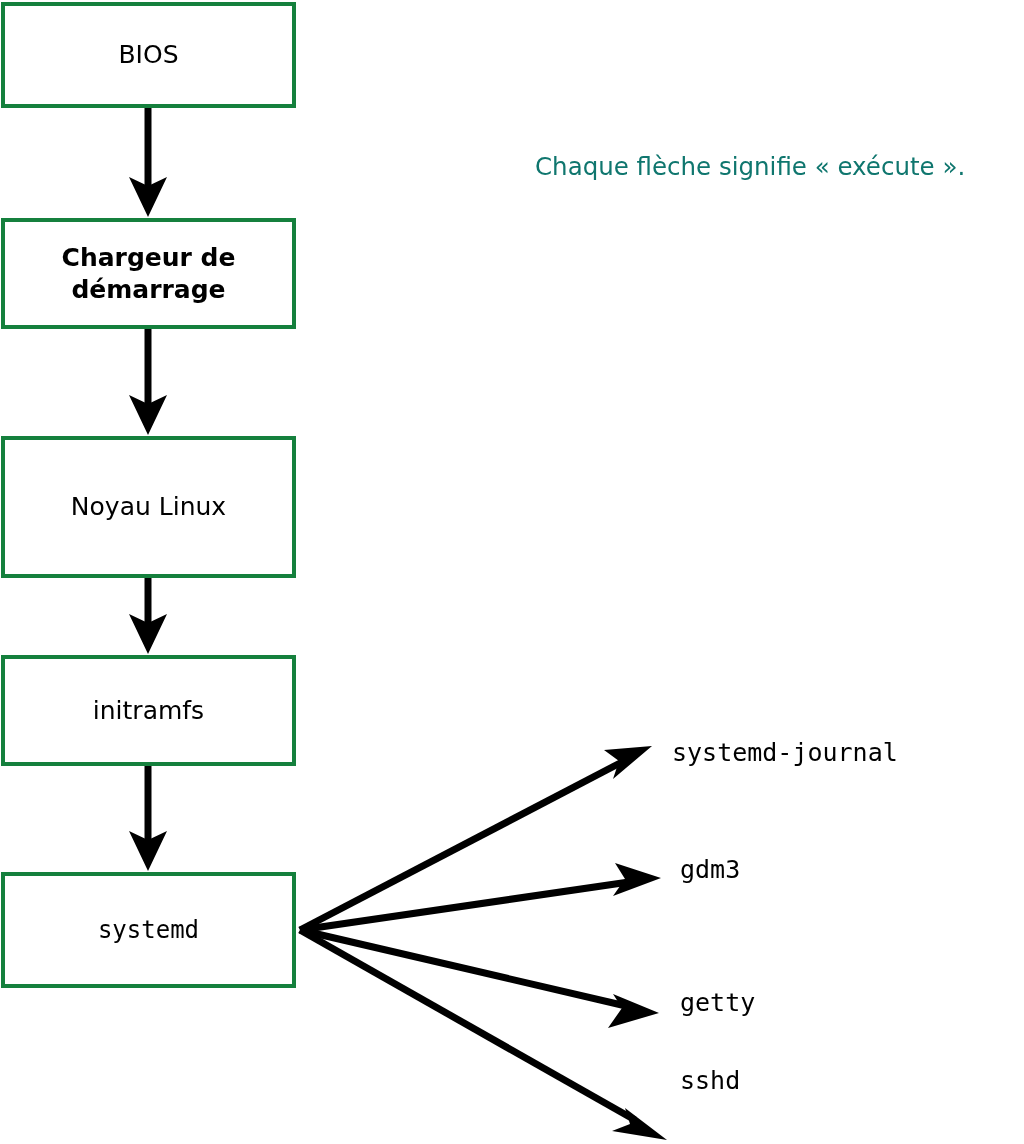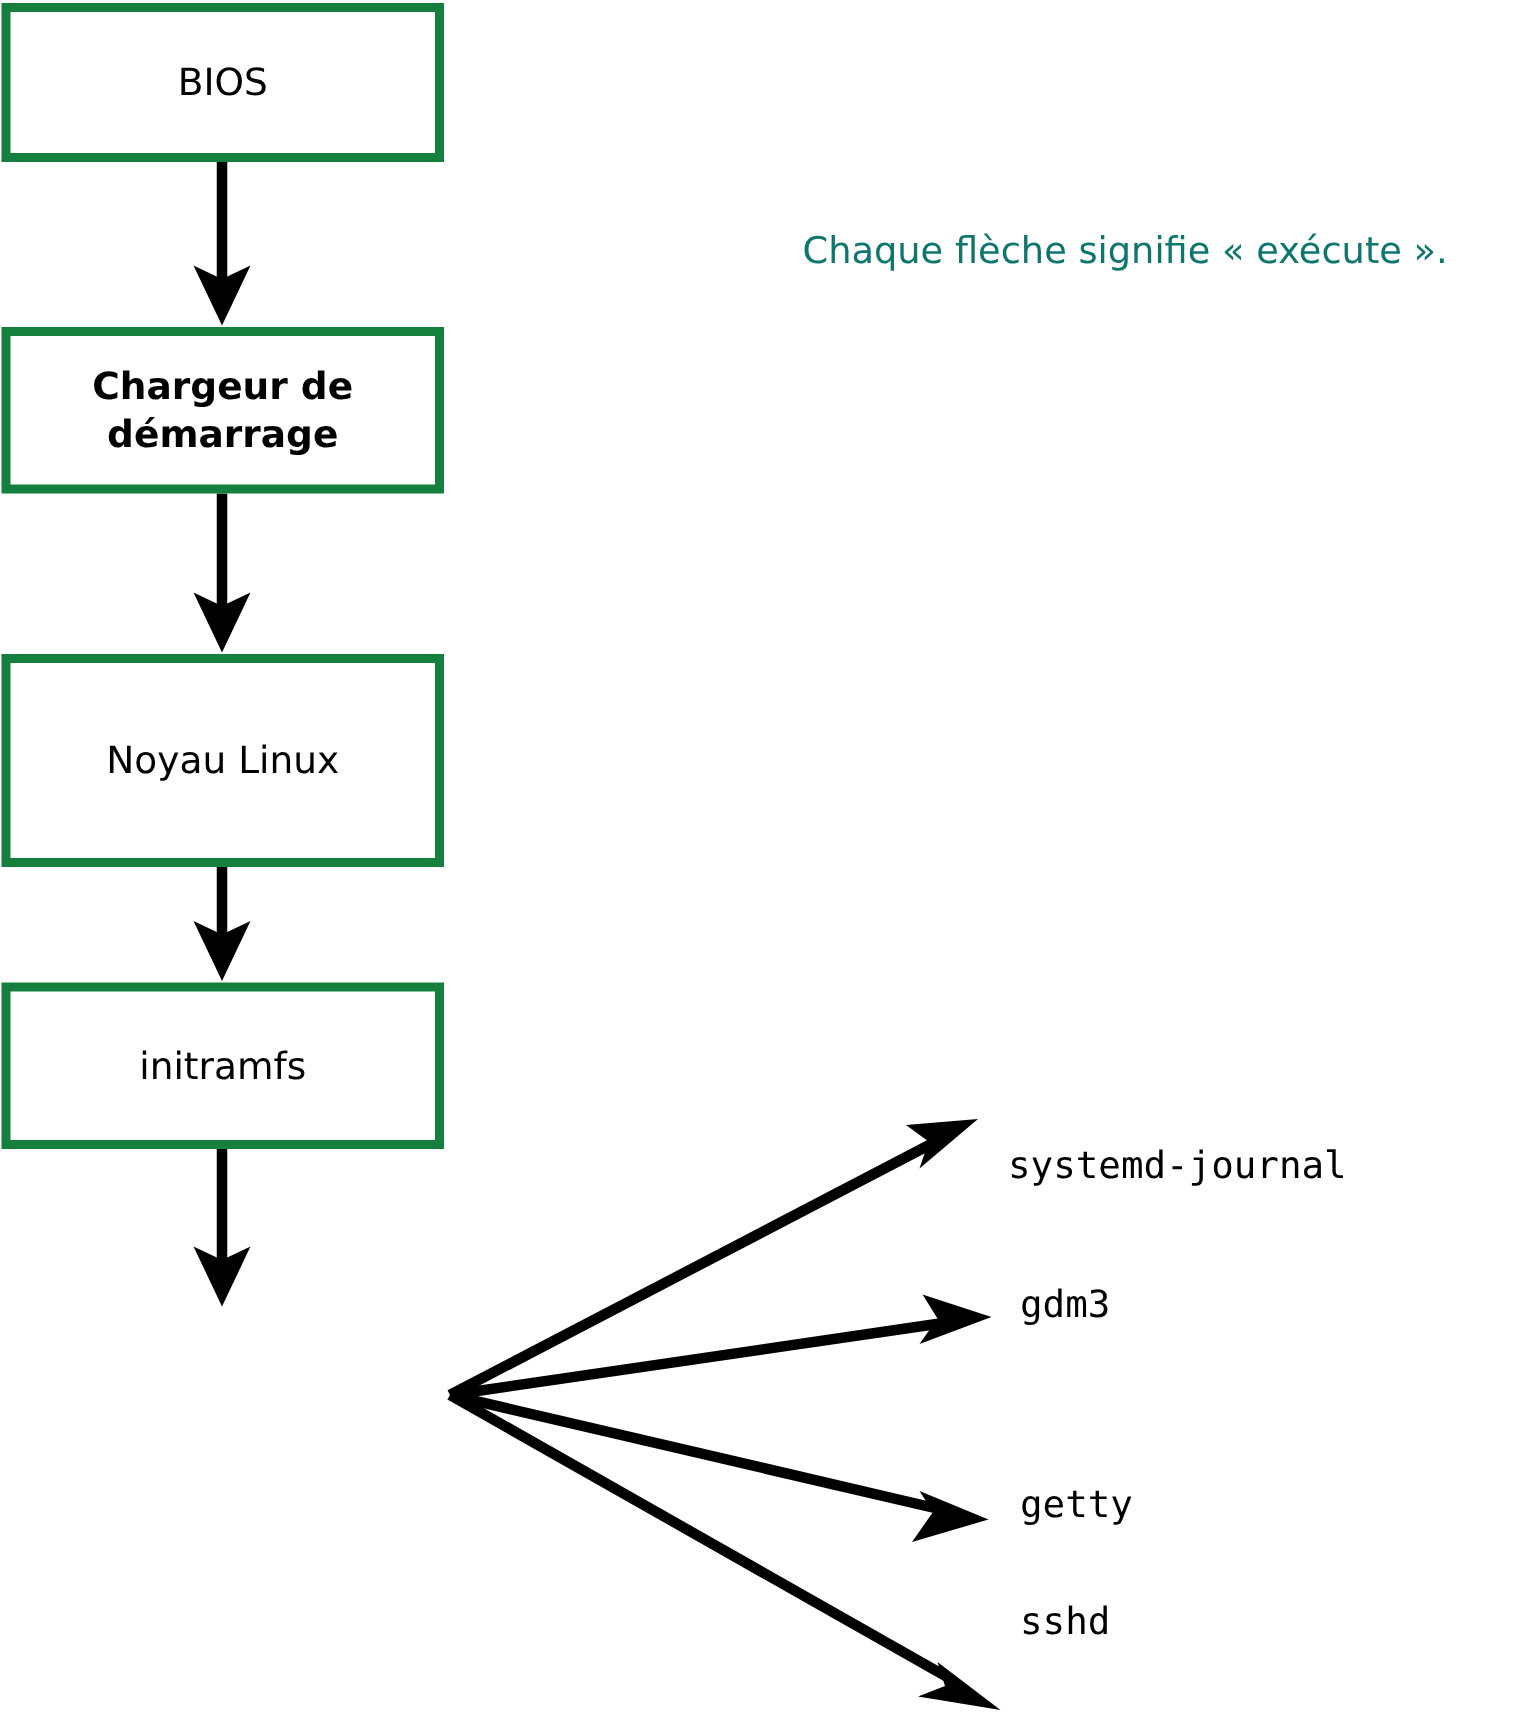--- a/index.html
+++ b/index.html
@@ -23,21 +23,21 @@
     top: 0;
     width: 1024px;
     height: 1144px;
   }
 
   
   .node-box {
     position: absolute;
     box-sizing: border-box;
     background: #ffffff;
-    border: 6px solid #15803d;
+    border: 4px solid #15803d;
     display: flex;
     align-items: center;
     justify-content: center;
     text-align: center;
   }
   .node-label {
     font-family: "DejaVu Sans", sans-serif;
     font-size: 25px;
     line-height: 1.25;
     color: #000000;
@@ -67,21 +67,21 @@
 
   
   .service-label {
     position: absolute;
     font-family: "DejaVu Sans Mono", monospace;
     font-size: 25px;
     line-height: 1;
     color: #000000;
     white-space: nowrap;
   }
-  #label-systemd-journal { left: 672px; top: 764px; }
+  #label-systemd-journal { left: 672px; top: 740px; }
   #label-gdm3            { left: 680px; top: 857px; }
   #label-getty           { left: 680px; top: 990px; }
   #label-sshd            { left: 680px; top: 1068px; }
 
   
   #caption-note {
     position: absolute;
     left: 535px;
     top: 152px;
     font-family: "DejaVu Sans", sans-serif;
@@ -149,20 +149,23 @@
   </div>
 
   <div class="node-box" id="box-kernel">
     <span class="node-label">Noyau Linux</span>
   </div>
 
   <div class="node-box" id="box-initramfs">
     <span class="node-label">initramfs</span>
   </div>
 
+  <div class="node-box" id="box-systemd">
+    <span class="node-label mono">systemd</span>
+  </div>
 
   <div class="service-label" id="label-systemd-journal">systemd-journal</div>
 
   <div class="service-label" id="label-gdm3">gdm3</div>
 
   <div class="service-label" id="label-getty">getty</div>
 
   <div class="service-label" id="label-sshd">sshd</div>
 
   <div id="caption-note">Chaque flèche signifie « exécute ».</div>

